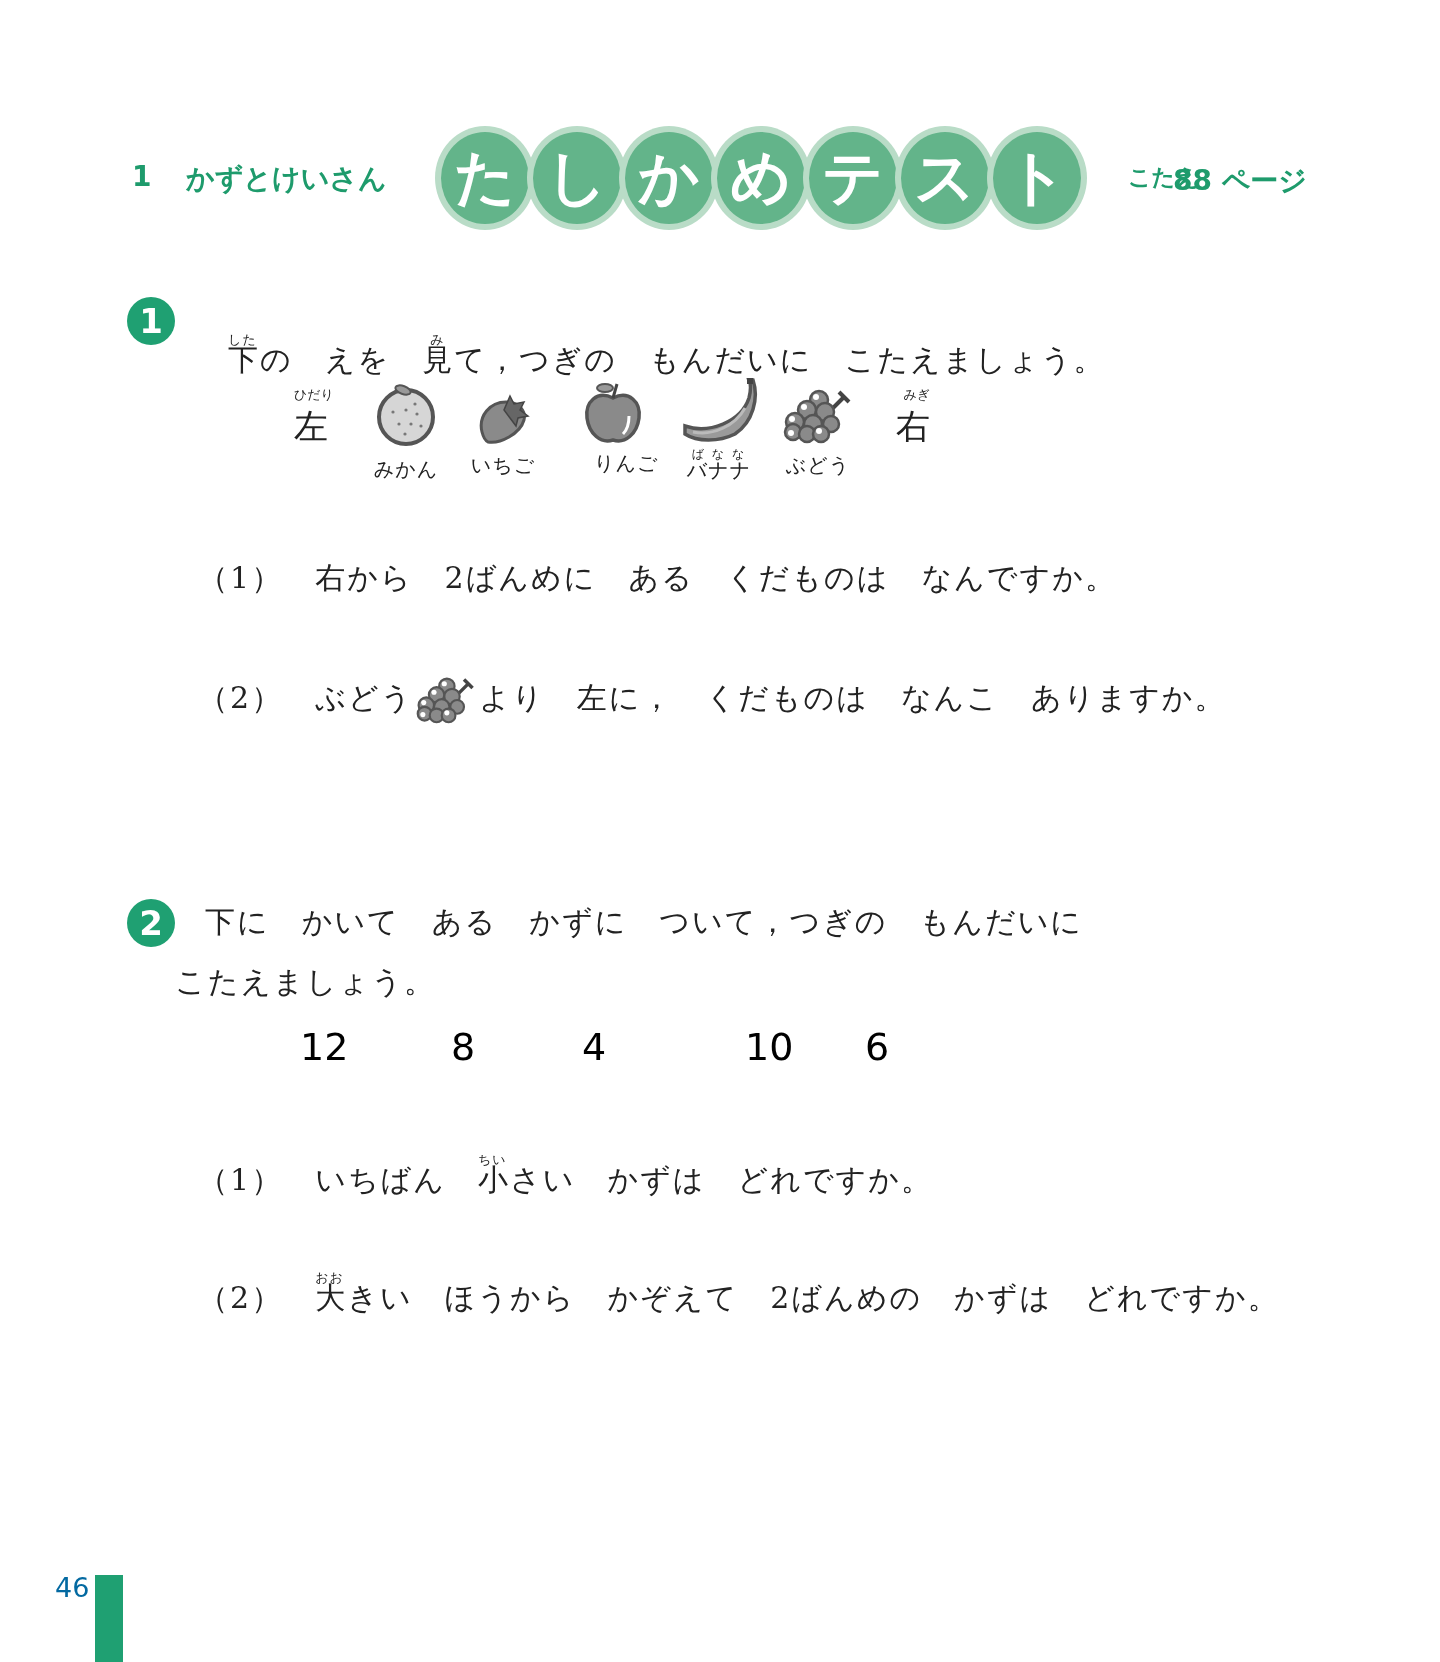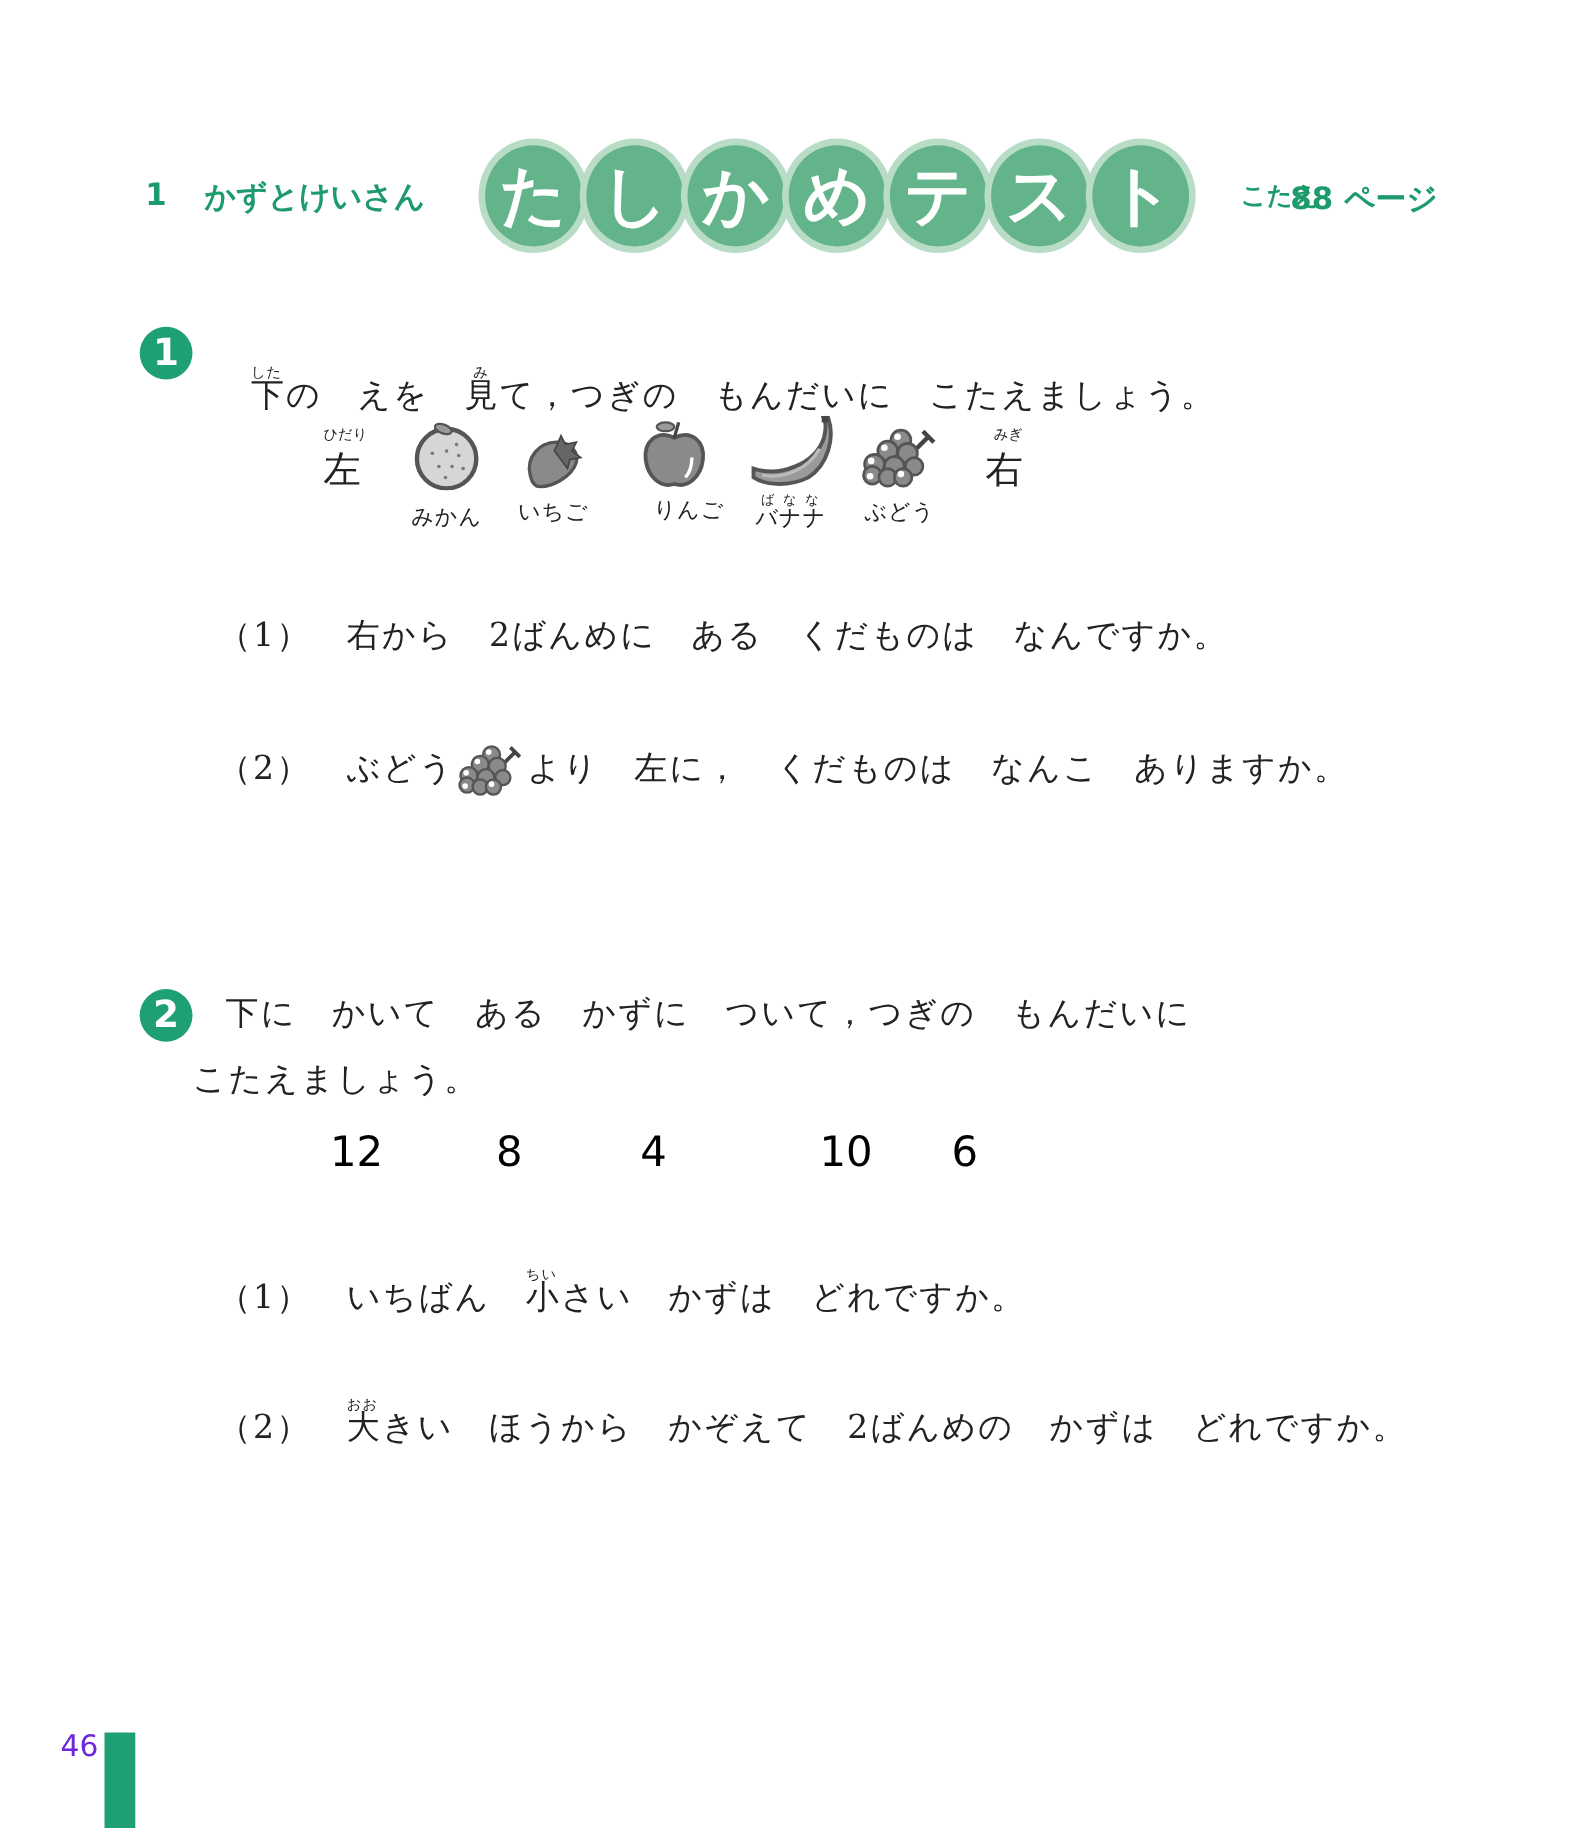--- a/index.html
+++ b/index.html
@@ -15,21 +15,21 @@
   .qnum { width:48px; height:48px; border-radius:50%; background:#1fa072; color:#fff;
           font-family:"DejaVu Sans","Liberation Sans",sans-serif; font-weight:bold; font-size:34px;
           display:flex; align-items:center; justify-content:center; }
   .line { font-size:30px; letter-spacing:2px; white-space:pre; line-height:40px; }
   .ruby-wrap { position:relative; display:inline-block; }
   .ruby { position:absolute; top:-20px; left:0; font-size:13px; letter-spacing:1px; white-space:nowrap; font-family:"DejaVu Sans","Liberation Sans",sans-serif; }
   .fruit { position:absolute; text-align:center; }
   .fruit-label { font-size:20px; letter-spacing:1px; white-space:nowrap; }
   .kanji-big { font-size:34px; }
   .num { position:absolute; font-family:"DejaVu Sans","Liberation Sans",sans-serif; font-size:38px; color:#000000; }
-  .pagenum { position:absolute; left:55px; top:1572px; font-family:"DejaVu Sans","Liberation Sans",sans-serif; font-size:27px; color:#6d28d9; }
+  .pagenum { position:absolute; left:55px; top:1572px; font-family:"DejaVu Sans","Liberation Sans",sans-serif; font-size:27px; color:#0369a1; }
   .pagebar { position:absolute; left:95px; top:1575px; width:28px; height:87px; background:#1fa072; }
 </style>
 </head>
 <body>
 
 <div class="abs hdr-text" style="left:132px;top:160px;">1</div>
 <div class="abs hdr-text" style="left:186px;top:160px;">かずとけいさん</div>
 
 <div class="title-row">
   <div class="bubble">た</div>

